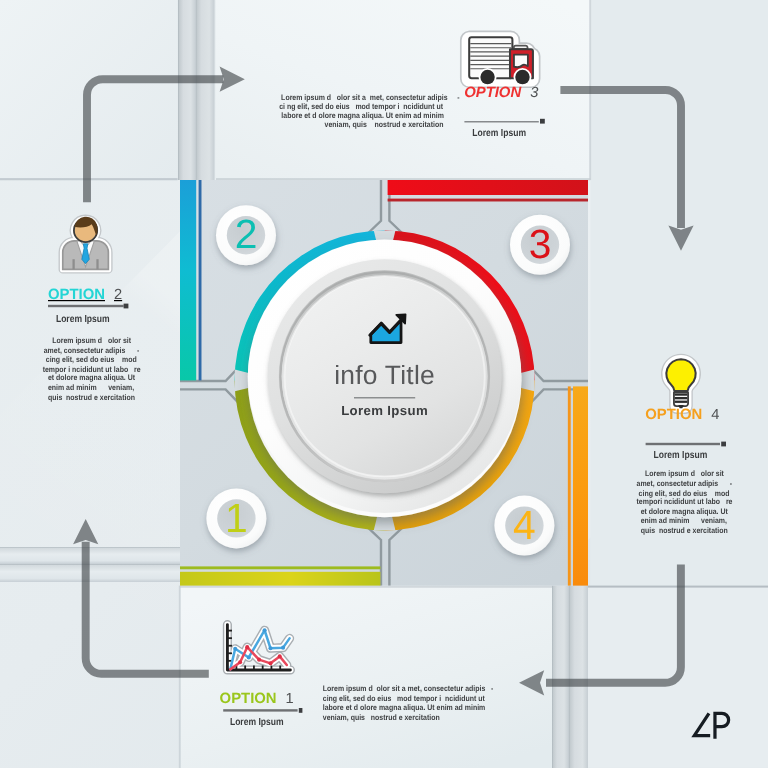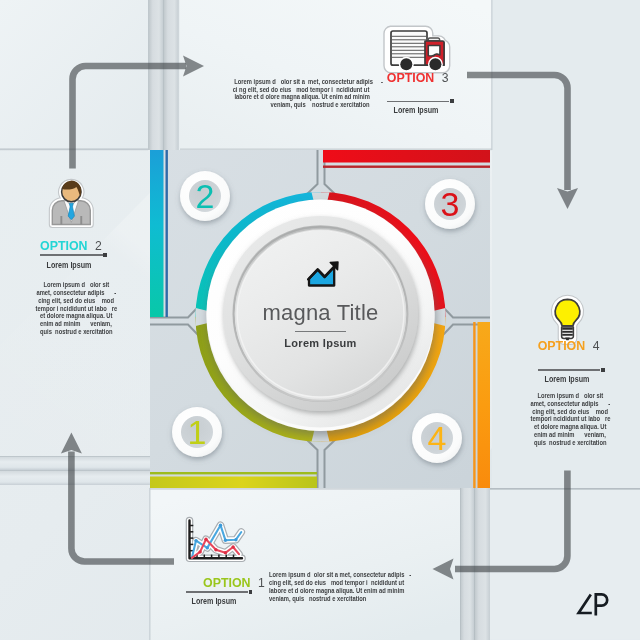--- a/index.html
+++ b/index.html
@@ -300,21 +300,21 @@
   <div class="badge-num" style="left:417px;top:418px;color:#fcb415;">4</div>
 
   <svg class="layer" viewBox="0 0 640 640">
     <g>
       <path d="M309.0 285.5 L309.0 278.8 L317.6 269.8 L324.6 277.2 L334.2 267.0 L334.2 285.5 Z" fill="#1ba6e0" stroke="#151515" stroke-width="2.3" stroke-linejoin="round"></path>
       <path d="M308.2 279.4 L317.7 269.3 L324.7 276.6 L336.8 263.8" fill="none" stroke="#151515" stroke-width="2.5" stroke-linecap="round" stroke-linejoin="round"></path>
       <path d="M330.2 262.4 L338.0 262.0 L337.6 269.8 Z" fill="#151515" stroke="#151515" stroke-width="1.4" stroke-linejoin="round"></path>
     </g>
   </svg>
 
-  <div class="center-title">magna Title</div>
+  <div class="center-title">info Title</div>
   <div class="center-rule"></div>
   <div class="center-sub">Lorem Ipsum</div>
 
   <svg class="layer" viewBox="0 0 640 640">
     <g opacity="0.62" fill="none" stroke="#3f4447" stroke-width="6.6" stroke-linecap="butt">
       <path d="M72.5 168.5 L72.5 79 A13 13 0 0 1 85.5 66 L186 66"></path>
       <path d="M467 75 L554.5 75 A13 13 0 0 1 567.5 88 L567.5 190"></path>
       <path d="M567.4 470.5 L567.4 556 A13 13 0 0 1 554.4 569 L455 569"></path>
       <path d="M71.4 451.5 L71.4 548.5 A13 13 0 0 0 84.4 561.5 L174 561.5"></path>
     </g>
@@ -452,50 +452,50 @@
       <g fill="#df2f45">
         <circle cx="200.1" cy="551.9" r="1.7"></circle>
           <circle cx="206" cy="539.3" r="1.7"></circle>
         <circle cx="215.9" cy="549.7" r="1.7"></circle>
           <circle cx="225.4" cy="552.8" r="1.7"></circle>
         <circle cx="233.1" cy="547" r="1.7"></circle>
       </g>
     </g>
   </svg>
 
-  <div class="opt-head" style="left:203px;top:574.5px;">
+  <div class="opt-head" style="left:183px;top:574.5px;">
     <span class="opt-label" style="color:#9ac61c;">OPTION</span><span class="opt-num">1</span>
   </div>
   <div class="opt-rule" style="left:185.5px;top:591.3px;width:62.5px;"></div>
   <div class="opt-sq" style="left:248.5px;top:590px;"></div>
   <div class="opt-sub" style="left:170.5px;top:596.2px;width:86px;">Lorem Ipsum</div>
   <div class="opt-body al-l" style="left:269.4px;top:571.2px;width:160px;">
       <div class="bl"><span>Lorem&nbsp;ipsum&nbsp;d&nbsp;&nbsp;olor&nbsp;sit&nbsp;a&nbsp;met,&nbsp;consectetur&nbsp;adipis&nbsp;&nbsp;&nbsp;-</span></div>
       <div class="bl"><span>cing&nbsp;elit,&nbsp;sed&nbsp;do&nbsp;eius&nbsp;&nbsp;&nbsp;mod&nbsp;tempor&nbsp;i&nbsp;&nbsp;ncididunt&nbsp;ut</span></div>
       <div class="bl"><span>labore&nbsp;et&nbsp;d&nbsp;olore&nbsp;magna&nbsp;aliqua.&nbsp;Ut&nbsp;enim&nbsp;ad&nbsp;minim</span></div>
       <div class="bl"><span>veniam,&nbsp;quis&nbsp;&nbsp;&nbsp;nostrud&nbsp;e&nbsp;xercitation</span></div>
     </div>
 
-  <div class="opt-head" style="left:40px;top:237.8px;">
+  <div class="opt-head" style="left:40px;top:237.8px;text-decoration:underline;">
     <span class="opt-label" style="color:#23d5d5;">OPTION</span><span class="opt-num">2</span>
   </div>
   <div class="opt-rule" style="left:40px;top:254.2px;width:63px;"></div>
   <div class="opt-sq" style="left:103.4px;top:252.8px;"></div>
   <div class="opt-sub" style="left:26px;top:259.6px;width:86px;">Lorem Ipsum</div>
   <div class="opt-body" style="left:16px;top:281.2px;width:120px;">
       <div class="bl"><span>Lorem&nbsp;ipsum&nbsp;d&nbsp;&nbsp;&nbsp;olor&nbsp;sit</span></div>
       <div class="bl"><span>amet,&nbsp;consectetur&nbsp;adipis&nbsp;&nbsp;&nbsp;&nbsp;&nbsp;&nbsp;-</span></div>
       <div class="bl"><span>cing&nbsp;elit,&nbsp;sed&nbsp;do&nbsp;eius&nbsp;&nbsp;&nbsp;&nbsp;mod</span></div>
       <div class="bl"><span>tempor&nbsp;i&nbsp;ncididunt&nbsp;ut&nbsp;labo&nbsp;&nbsp;&nbsp;re</span></div>
       <div class="bl"><span>et&nbsp;dolore&nbsp;magna&nbsp;aliqua.&nbsp;Ut</span></div>
       <div class="bl"><span>enim&nbsp;ad&nbsp;minim&nbsp;&nbsp;&nbsp;&nbsp;&nbsp;&nbsp;veniam,</span></div>
       <div class="bl"><span>quis&nbsp;&nbsp;nostrud&nbsp;e&nbsp;xercitation</span></div>
     </div>
 
-  <div class="opt-head" style="left:386.8px;top:70px;">
+  <div class="opt-head" style="left:386.8px;top:70px;font-style:italic;">
     <span class="opt-label" style="color:#ef3131;">OPTION</span><span class="opt-num">3</span>
   </div>
   <div class="opt-rule" style="left:386.8px;top:100.8px;width:62.5px;"></div>
   <div class="opt-sq" style="left:450.3px;top:99.4px;"></div>
   <div class="opt-sub" style="left:373px;top:105.2px;width:86px;">Lorem Ipsum</div>
   <div class="opt-body al-r" style="left:213.6px;top:77.9px;width:156px;">
       <div class="bl"><span>Lorem&nbsp;ipsum&nbsp;d&nbsp;&nbsp;&nbsp;olor&nbsp;sit&nbsp;a&nbsp;&nbsp;met,&nbsp;consectetur&nbsp;adipis&nbsp;&nbsp;&nbsp;&nbsp;&nbsp;-</span></div>
       <div class="bl"><span>ci&nbsp;ng&nbsp;elit,&nbsp;sed&nbsp;do&nbsp;eius&nbsp;&nbsp;&nbsp;mod&nbsp;tempor&nbsp;i&nbsp;&nbsp;ncididunt&nbsp;ut</span></div>
       <div class="bl"><span>labore&nbsp;et&nbsp;d&nbsp;olore&nbsp;magna&nbsp;aliqua.&nbsp;Ut&nbsp;enim&nbsp;ad&nbsp;minim</span></div>
       <div class="bl"><span>veniam,&nbsp;quis&nbsp;&nbsp;&nbsp;&nbsp;nostrud&nbsp;e&nbsp;xercitation</span></div>

